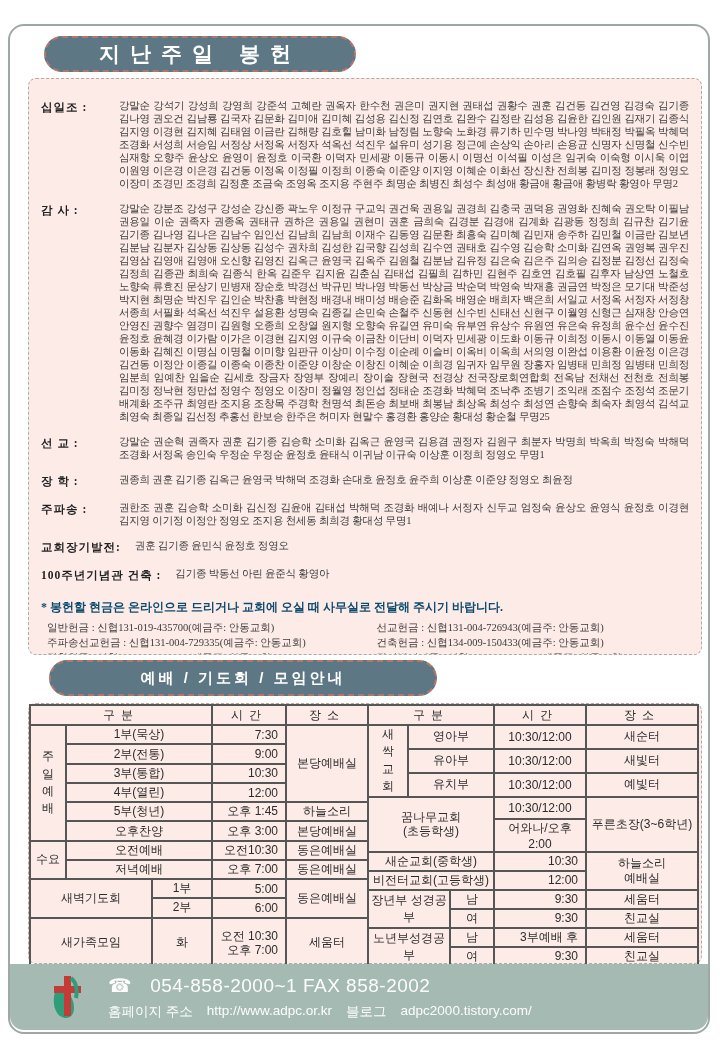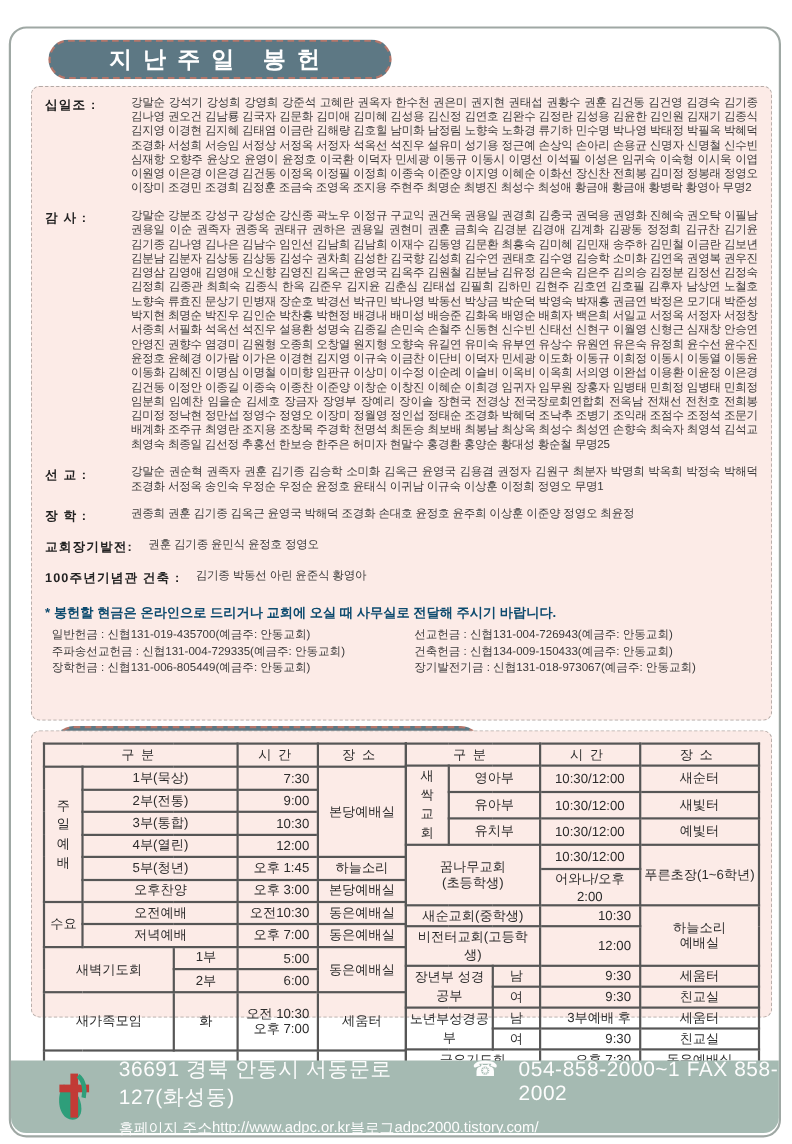--- a/index.html
+++ b/index.html
@@ -11,22 +11,22 @@
     border:2px solid #9fa8a4; border-radius:16px; }
 
   .pill { position:absolute; background:#5d7884; color:#ffffff; font-weight:bold;
     border:2px dashed #b5766a; border-radius:22px; display:flex; align-items:center;
     justify-content:center; }
   .pill1 { left:44px; top:36px; width:312px; height:36px; font-size:21px; letter-spacing:10px; }
   .pill2 { left:49px; top:660px; width:388px; height:36px; font-size:15px; letter-spacing:3px; }
 
   .panel { position:absolute; left:28px; width:674px; background:#fcebe7;
     border:1px dashed #b3a9a5; border-radius:8px; }
-  .panel1 { top:78px; height:577px; padding:8px 12px 6px 12px; overflow:hidden; }
-  .panel2 { top:664px; height:261px; padding:10px; }
+  .panel1 { top:78px; height:577px; padding:20px 12px 6px 12px; overflow:hidden;font-family:Liberation Serif, serif; }
+  .panel2 { top:703px; height:261px; padding:0; }
 
   .entry { display:flex; margin-bottom:12px; }
   .entry-label { flex:0 0 78px; font-size:11.5px; font-weight:bold; color:#222;
     letter-spacing:1px; padding-top:1px; }
   .entry.long .entry-label { flex:0 0 auto; margin-right:14px; }
   .entry-names { flex:1; font-size:10.5px; line-height:13px; color:#3a3a3a;
     text-align:justify; letter-spacing:-0.2px; word-break:keep-all; }
 
   .notice { margin-top:16px; }
   .notice-head { font-size:12px; font-weight:bold; color:#0c4a6e; margin-bottom:4px; }
@@ -44,21 +44,21 @@
   .vgroup { white-space:pre-line; line-height:1.45; }
   tr.h20{height:20px} tr.h17{height:17px} tr.h21{height:21px} tr.h22{height:22px}
   tr.h18{height:18px} tr.h16{height:16px} tr.h50{height:50px} tr.h19{height:19px}
 
   .footer { position:absolute; left:10px; top:964px; width:698px; height:66px;
     background:#a5bab2; border-radius:0 0 14px 14px; display:flex; align-items:center;
     padding:0 0 0 38px; }
   .footer-logo { width:44px; height:50px; flex:0 0 auto; }
   .footer-text { margin-left:16px; color:#fdfdfd; }
   .footer-line1 { font-size:19px; letter-spacing:0.5px; display:flex; gap:18px; align-items:baseline; }
-  .footer-line2 { font-size:13.5px; margin-top:6px; display:flex; }
+  .footer-line2 { font-size:13.5px; margin-top:6px; display:flex; gap:14px; }
 </style>
 </head>
 <body>
 
 <div class="page">
   <div class="frame"></div>
 
   <div class="pill pill1">
     <span>지난주일 봉헌</span>
   </div>
@@ -78,20 +78,24 @@
     <div class="entry">
       <div class="entry-label">선 교 :</div>
       <div class="entry-names">강말순 권순혁 권족자 권훈 김기종 김승학 소미화 김옥근 윤영국 김용겸 권정자 김원구 최분자 박명희 박옥희 박정숙 박해덕 조경화 서정옥 송인숙 우정순 우정순 윤정호 윤태식 이귀남 이규숙 이상훈 이정희 정영오 무명1</div>
     </div>
 
     <div class="entry">
       <div class="entry-label">장 학 :</div>
       <div class="entry-names">권종희 권훈 김기종 김옥근 윤영국 박해덕 조경화 손대호 윤정호 윤주희 이상훈 이준양 정영오 최윤정</div>
     </div>
 
+    <div class="entry">
+      <div class="entry-label">주파송 :</div>
+      <div class="entry-names">권한조 권훈 김승학 소미화 김신정 김윤애 김태섭 박해덕 조경화 배예나 서정자 신두교 엄정숙 윤상오 윤영식 윤정호 이경현 김지영 이기정 이정안 정영오 조지용 천세동 최희경 황대성 무명1</div>
+    </div>
 
     <div class="entry long">
       <div class="entry-label">교회장기발전:</div>
       <div class="entry-names">권훈 김기종 윤민식 윤정호 정영오</div>
     </div>
 
     <div class="entry long">
       <div class="entry-label">100주년기념관  건축 :</div>
       <div class="entry-names">김기종 박동선 아린 윤준식 황영아</div>
     </div>
@@ -231,21 +235,21 @@
         </tr>
         <tr class="h21">
           <td colspan="2">유치부</td>
           <td>10:30/12:00</td>
           <td>예빛터</td>
         </tr>
         <tr class="h22">
           <td colspan="3" rowspan="2" class="pre">꿈나무교회
 (초등학생)</td>
           <td>10:30/12:00</td>
-          <td rowspan="2">푸른초장(1~6학년)</td>
+          <td rowspan="2">푸른초장(3~6학년)</td>
         </tr>
         <tr class="h22">
           <td>어와나/오후2:00</td>
         </tr>
         <tr class="h19">
           <td colspan="3">새순교회(중학생)</td>
           <td class="time">10:30</td>
           <td rowspan="2" class="pre">하늘소리
 예배실</td>
         </tr>
@@ -287,21 +291,20 @@
 
   <div class="footer">
     <svg class="footer-logo" viewBox="0 0 44 50">
       <path d="M10 14 C4 22, 4 38, 12 44 C20 49, 26 44, 26 36 C26 26, 20 18, 10 14 Z" fill="#2e9e7a"></path>
       <rect x="16" y="4" width="7" height="40" fill="#c23b36"></rect>
       <rect x="6" y="14" width="27" height="7" fill="#c23b36"></rect>
       <path d="M23 6 C28 10, 30 18, 28 26" stroke="#2e9e7a" stroke-width="4" fill="none"></path>
     </svg>
     <div class="footer-text">
       <div class="footer-line1">
-        <span>36691 경북 안동시 서동문로 127(화성동)</span>
         <span>☎</span>
         <span>054-858-2000~1 FAX 858-2002</span>
       </div>
       <div class="footer-line2">
         <span>홈페이지 주소</span>
         <span>http://www.adpc.or.kr</span>
         <span>블로그</span>
         <span>adpc2000.tistory.com/</span>
       </div>
     </div>

